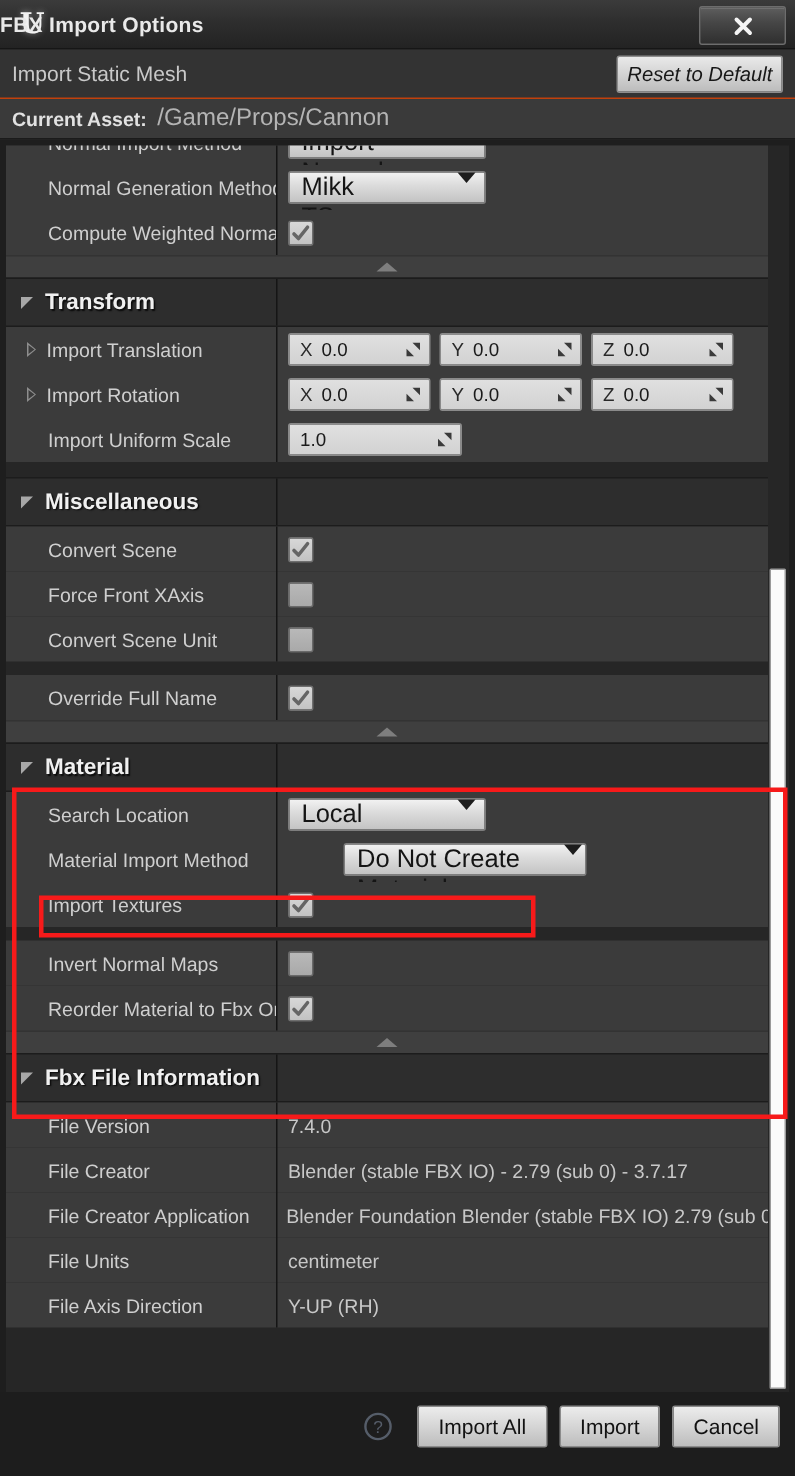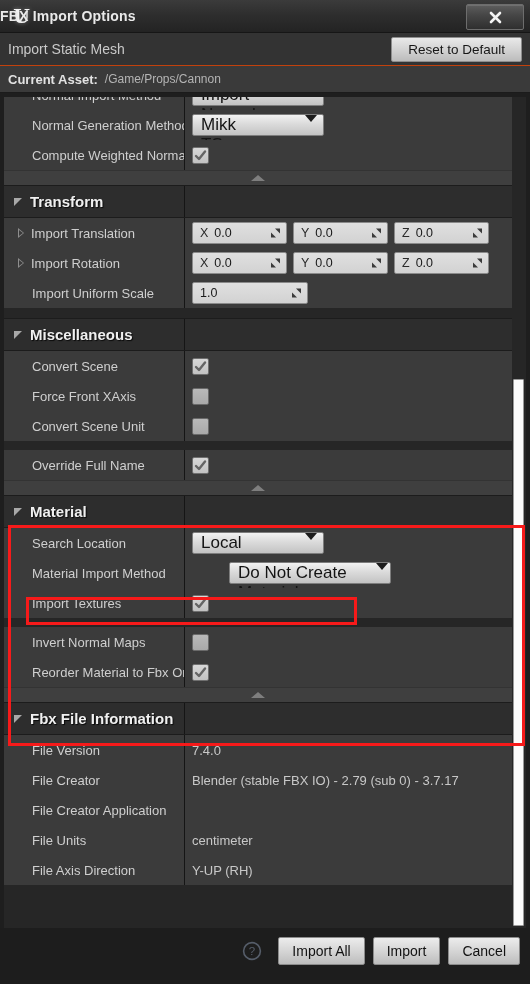--- a/index.html
+++ b/index.html
@@ -75,41 +75,42 @@
     position: relative;
   }
   .subheader-title {
     color: #c9c9c9;
     font-size: 14px;
   }
   .reset-btn {
     position: absolute;
     right: 8px; top: 4px;
     height: 23px;
-    padding: 0 16px;
+    padding: 0 6px;
     display: flex; align-items: center;
     background: linear-gradient(to bottom, #e9e9e9 0%, #d3d3d3 50%, #bcbcbc 100%);
     border: 1px solid #8d8d8d;
     border-radius: 2px;
     color: #171717;
     font-size: 13.5px;
+    font-style: italic;
   }
 
   
   .assetbar {
     height: 26px;
     background: #3a3a3a;
     border-bottom: 1px solid #1b1b1b;
     display: flex; align-items: center;
     padding: 0 8px;
     flex: 0 0 auto;
     gap: 7px;
   }
   .asset-label { color: #e2e2e2; font-size: 13px; font-weight: bold; }
-  .asset-path  { color: #b4b4b4; font-size: 12px; }
+  .asset-path  { color: #b4b4b4; font-size: 16px; }
 
   
   .panel-wrap {
     position: relative;
     flex: 1 1 auto;
     background: #1e1e1e;
     padding: 4px 4px 0 4px;
     box-sizing: border-box;
     overflow: hidden;
   }
@@ -635,20 +636,23 @@
             </div>
           </div>
           <div class="row">
             <div class="label">File Creator</div>
             <div class="value clip">
               <span class="value-text">Blender (stable FBX IO) - 2.79 (sub 0) - 3.7.17</span>
             </div>
           </div>
           <div class="row">
             <div class="label">File Creator Application</div>
+            <div class="value clip">
+              <span class="value-text">Blender Foundation Blender (stable FBX IO) 2.79 (sub 0</span>
+            </div>
           </div>
           <div class="row">
             <div class="label">File Units</div>
             <div class="value clip">
               <span class="value-text">centimeter</span>
             </div>
           </div>
           <div class="row">
             <div class="label">File Axis Direction</div>
             <div class="value clip">

